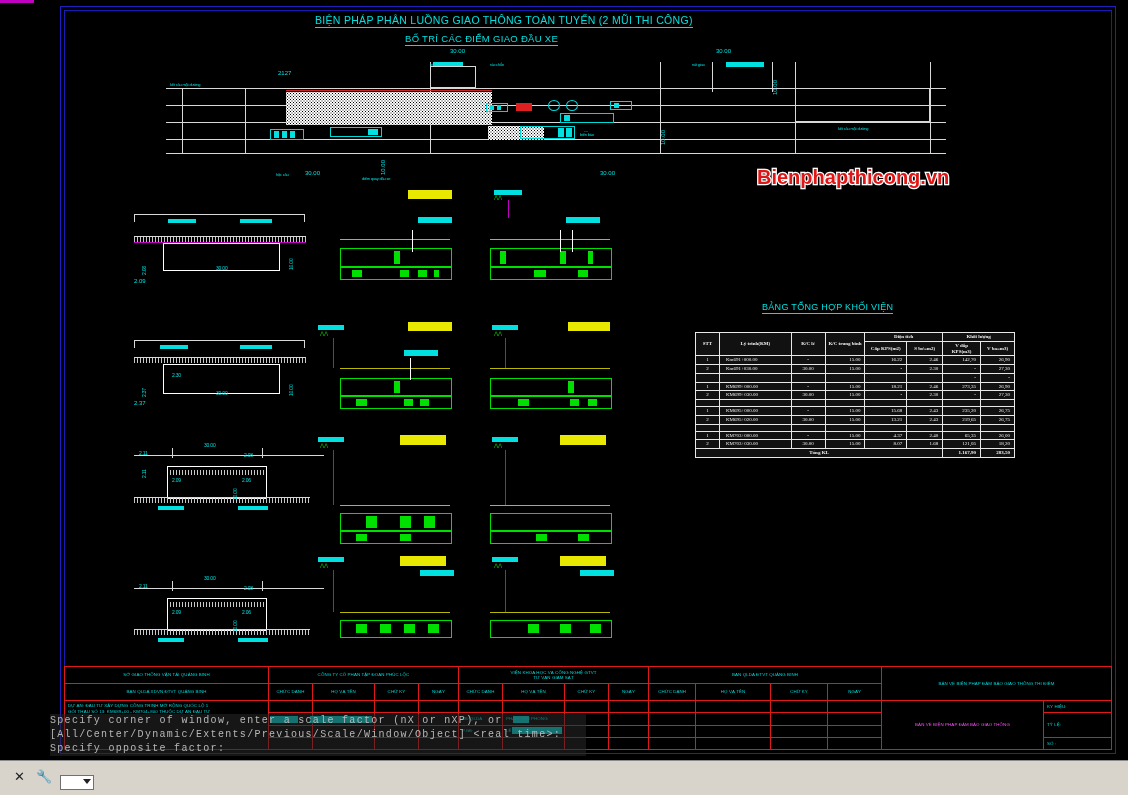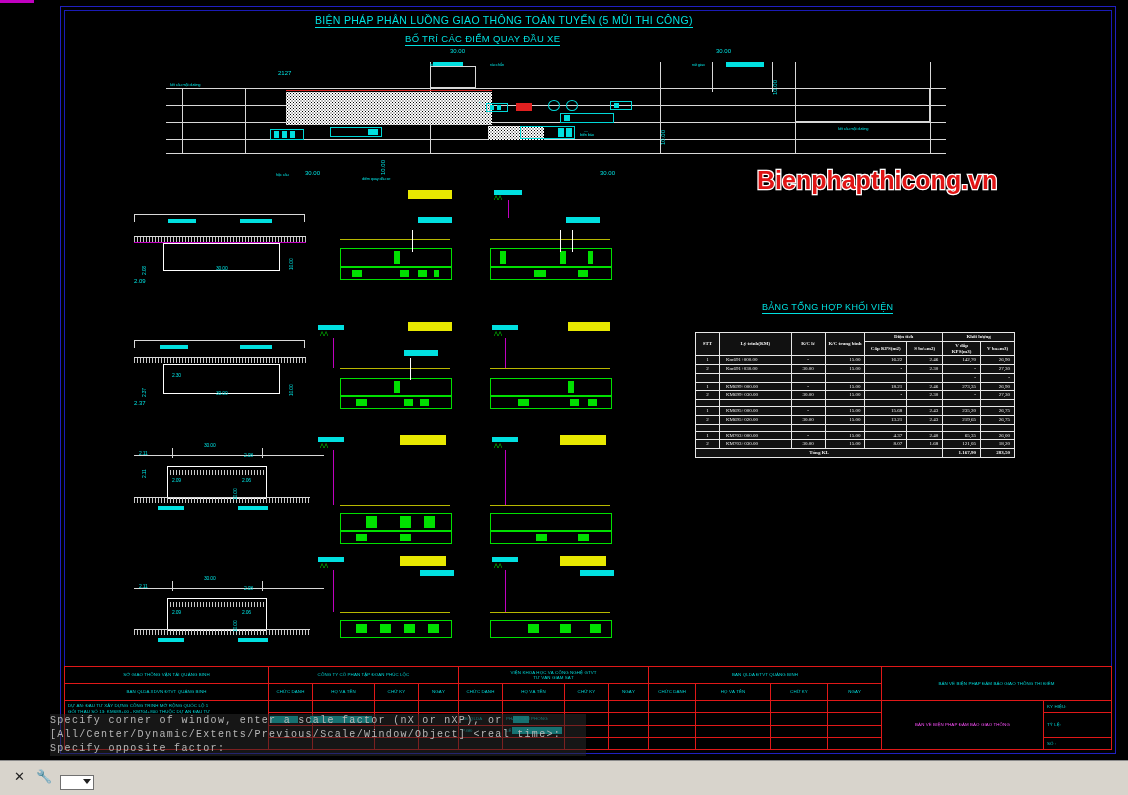--- a/index.html
+++ b/index.html
@@ -98,35 +98,35 @@
       background:#ffffff; border:1px solid #707070; }
   .sb-combo .arw { position:absolute; right:2px; top:3px; width:0;height:0;
       border-left:4px solid transparent;border-right:4px solid transparent;
       border-top:5px solid #202020; }
 
   
   .wm { position:absolute; color:#e01515; font-weight:bold;
       font-family:"Liberation Sans", sans-serif;
       -webkit-text-stroke:2.5px #ffffff; paint-order:stroke fill; white-space:nowrap; }
   #wm-file   { left:540px; top:168px; font-size:26px; }
-  #wm-site   { left:757px; top:166px; font-size:25px; }
+  #wm-site   { left:757px; top:166px; font-size:20px; }
   #wm-zalo   { left:44px;  top:731px; font-size:30px; }
 </style>
 </head>
 <body>
 
 <div id="app">
 
   <div id="canvas">
 
     <div class="border-outer"></div>
     <div class="border-inner"></div>
 
-    <div class="title-main" style="left:315px;top:14px;">BIỆN PHÁP PHÂN LUỒNG GIAO THÔNG TOÀN TUYẾN (5 MŨI THI CÔNG)</div>
-    <div class="title-sub" style="left:405px;top:33px;">BỐ TRÍ CÁC ĐIỂM QUAY ĐẦU XE</div>
+    <div class="title-main" style="left:315px;top:14px;">BIỆN PHÁP PHÂN LUỒNG GIAO THÔNG TOÀN TUYẾN (2 MŨI THI CÔNG)</div>
+    <div class="title-sub" style="left:405px;top:33px;">BỐ TRÍ CÁC ĐIỂM GIAO ĐẦU XE</div>
 
     <div class="ln h" style="left:166px;top:88px;width:780px;"></div>
     <div class="ln h" style="left:166px;top:105px;width:780px;"></div>
     <div class="ln h" style="left:166px;top:122px;width:780px;"></div>
     <div class="ln h" style="left:166px;top:139px;width:780px;"></div>
     <div class="ln h" style="left:166px;top:153px;width:780px;"></div>
 
     <div class="ln v" style="left:182px;top:88px;height:66px;"></div>
     <div class="ln v" style="left:245px;top:88px;height:66px;"></div>
     <div class="ln v" style="left:430px;top:62px;height:92px;"></div>

